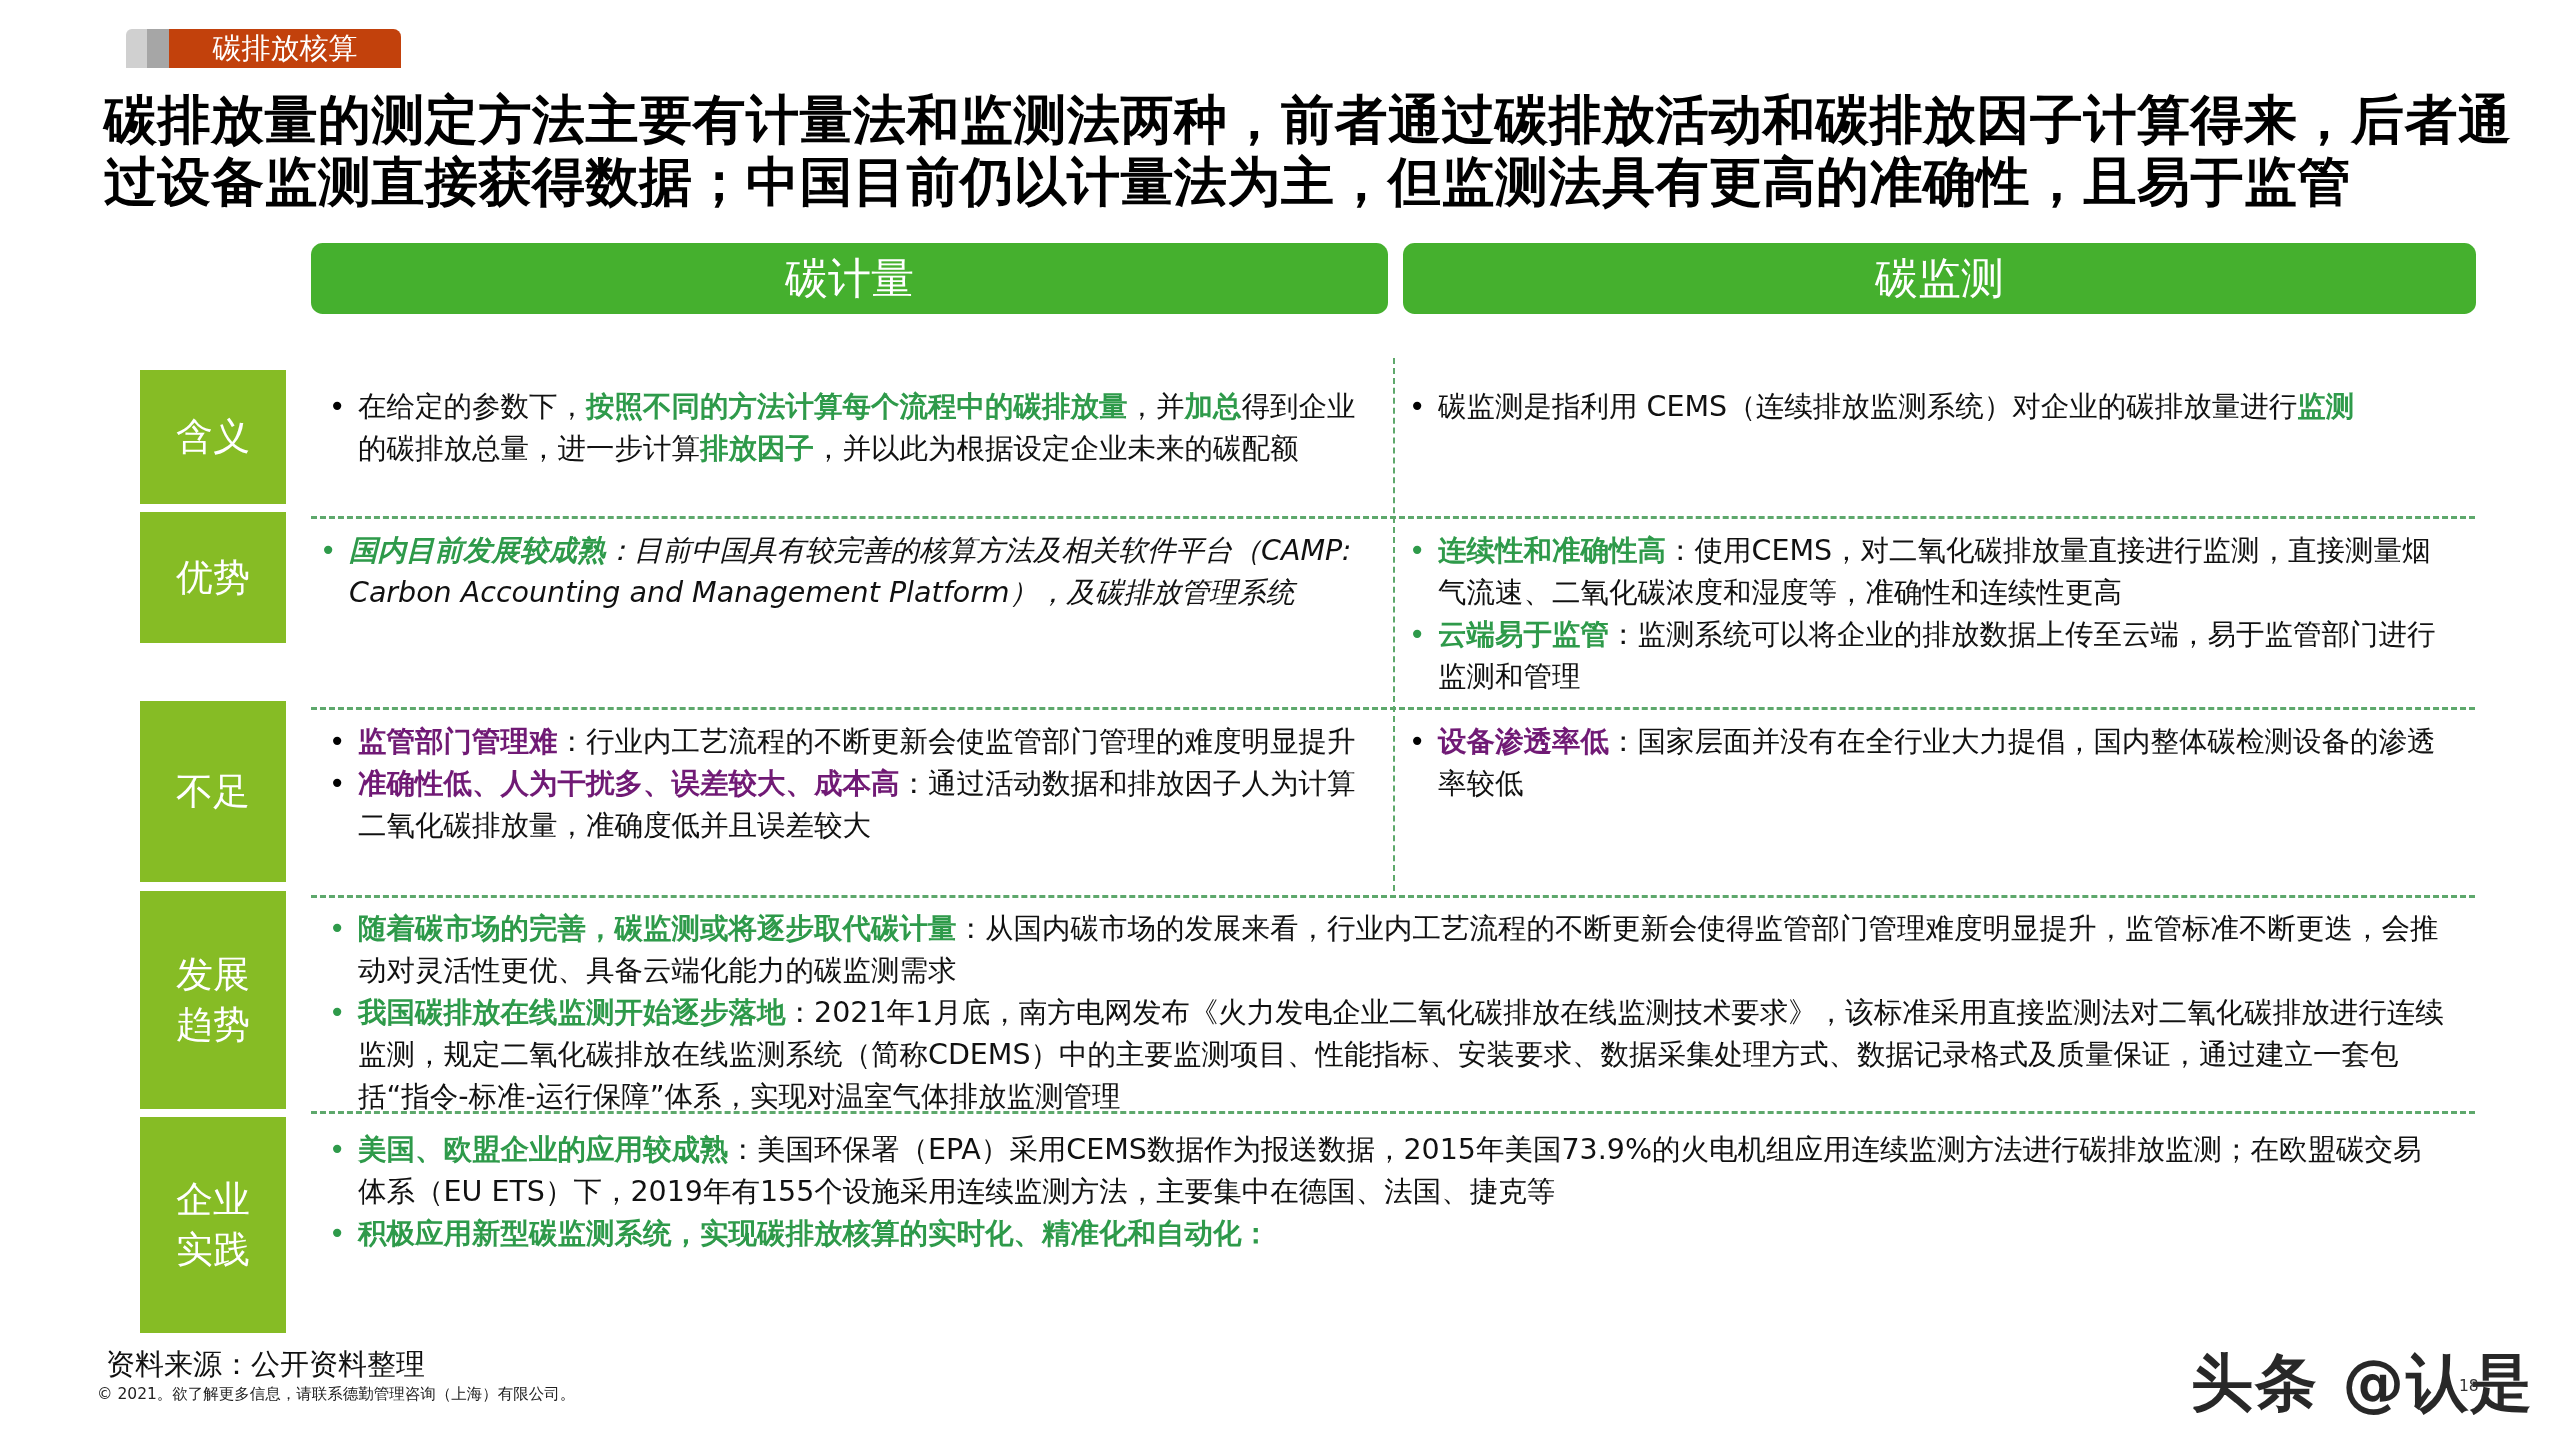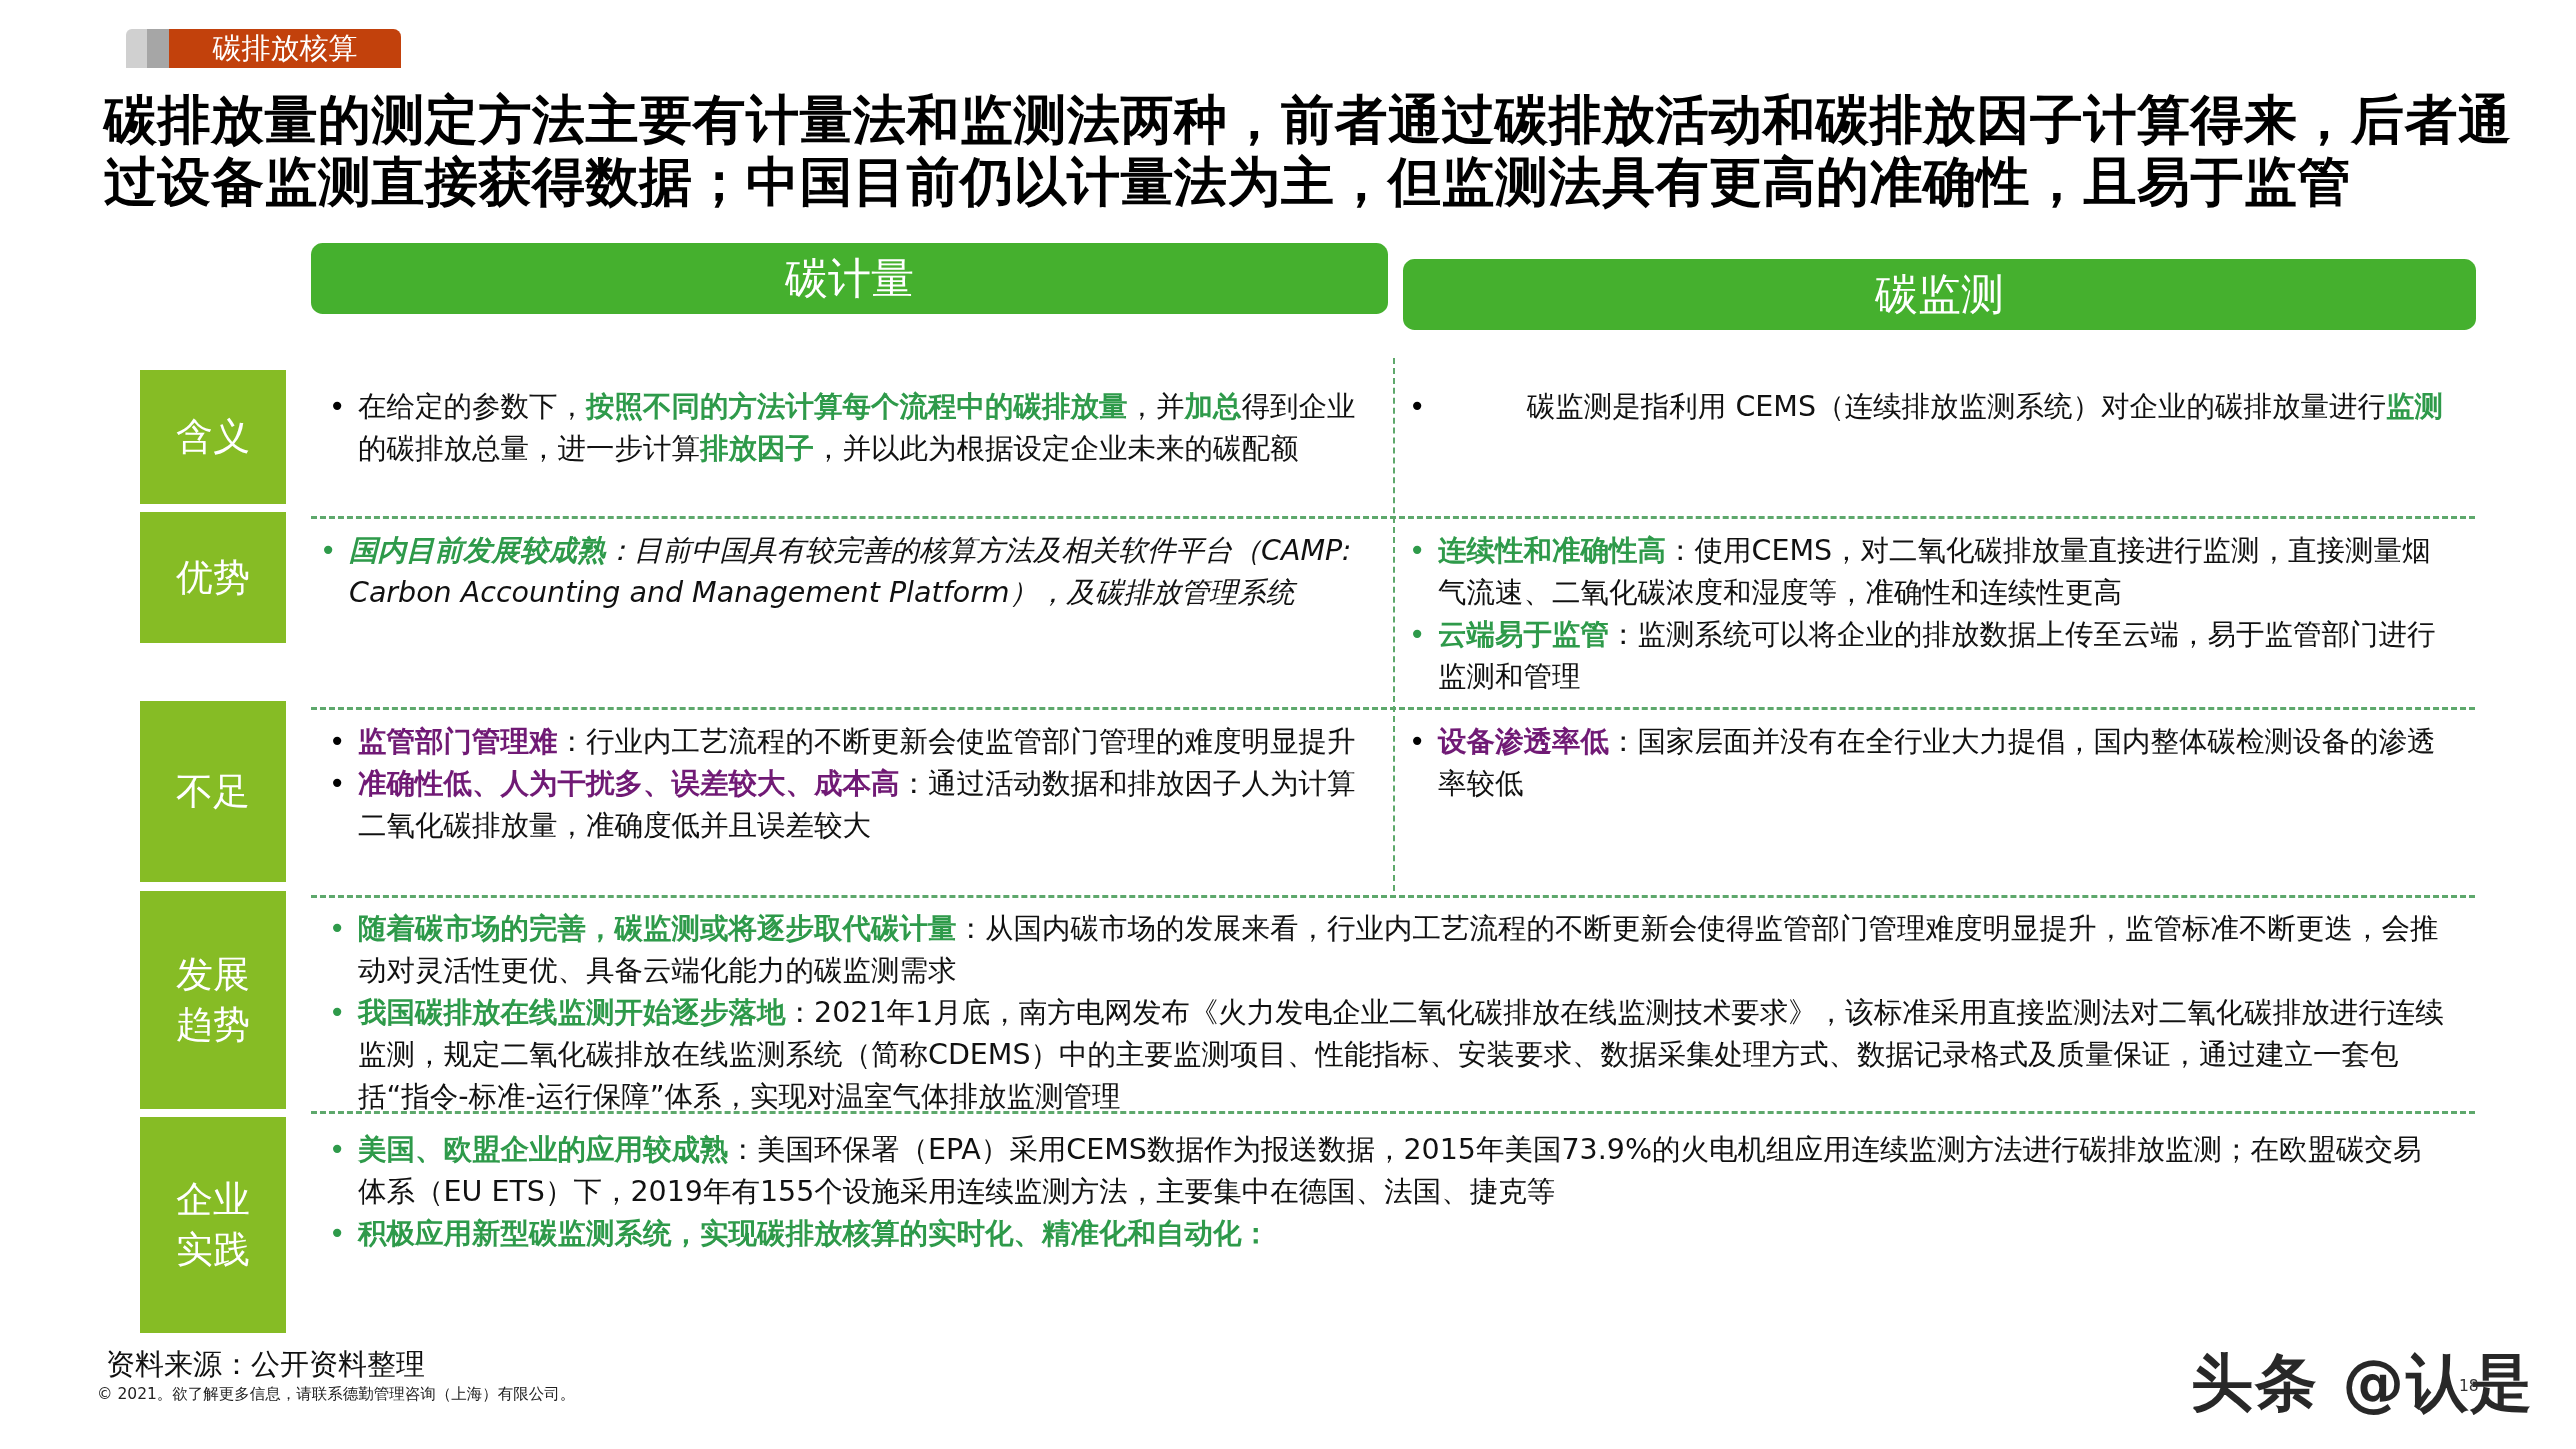--- a/index.html
+++ b/index.html
@@ -36,40 +36,40 @@
 
 <div class="tag">
   <div class="b1"></div>
   <div class="b2"></div>
   <div class="b3">碳排放核算</div>
 </div>
 
 <div class="title">碳排放量的测定方法主要有计量法和监测法两种，前者通过碳排放活动和碳排放因子计算得来，后者通过设备监测直接获得数据；中国目前仍以计量法为主，但监测法具有更高的准确性，且易于监管</div>
 
 <div class="hdr" style="left:311px; width:1077px;">碳计量</div>
-<div class="hdr" style="left:1403px; width:1073px;margin-top:16px;">碳监测</div>
+<div class="hdr" style="left:1403px; width:1073px;">碳监测</div>
 
 <div class="lbl" style="top:370px; height:134px;">含义</div>
 <div class="lbl" style="top:512px; height:131px;">优势</div>
 <div class="lbl" style="top:701px; height:181px;">不足</div>
 <div class="lbl" style="top:891px; height:218px; padding:0 29px; box-sizing:border-box;">发展趋势</div>
 <div class="lbl" style="top:1117px; height:216px; padding:0 29px; box-sizing:border-box;">企业实践</div>
 
 <div class="vdash" style="left:1393px; top:358px; height:533px;"></div>
 <div class="hdash" style="left:311px; width:2164px; top:516px;"></div>
 <div class="hdash" style="left:311px; width:2164px; top:707px;"></div>
 <div class="hdash" style="left:311px; width:2164px; top:895px;"></div>
 <div class="hdash" style="left:311px; width:2164px; top:1111px;"></div>
 
 <div class="cell" style="left:319px; top:386px; width:1044px;">
     <ul>
       <li><span>在给定的参数下，</span><span class="hl">按照不同的方法计算每个流程中的碳排放量</span><span>，并</span><span class="hl">加总</span><span>得到企业的碳排放总量，进一步计算</span><span class="hl">排放因子</span><span>，并以此为根据设定企业未来的碳配额</span></li>
     </ul>
   </div>
-<div class="cell" style="left:1399px; top:386px; width:1044px;text-align:right;">
+<div class="cell" style="left:1399px; top:386px; width:1044px;">
     <ul>
       <li><span>碳监测是指利用 CEMS（连续排放监测系统）对企业的碳排放量进行</span><span class="hl">监测</span></li>
     </ul>
   </div>
 <div class="cell" style="left:310px; top:530px; width:1044px;font-style:italic;">
     <ul>
       <li class="g"><span class="hl">国内目前发展较成熟</span><span>：目前中国具有较完善的核算方法及相关软件平台（CAMP: Carbon Accounting and Management Platform），及碳排放管理系统</span></li>
     </ul>
   </div>
 <div class="cell" style="left:1399px; top:530px; width:1044px;">

